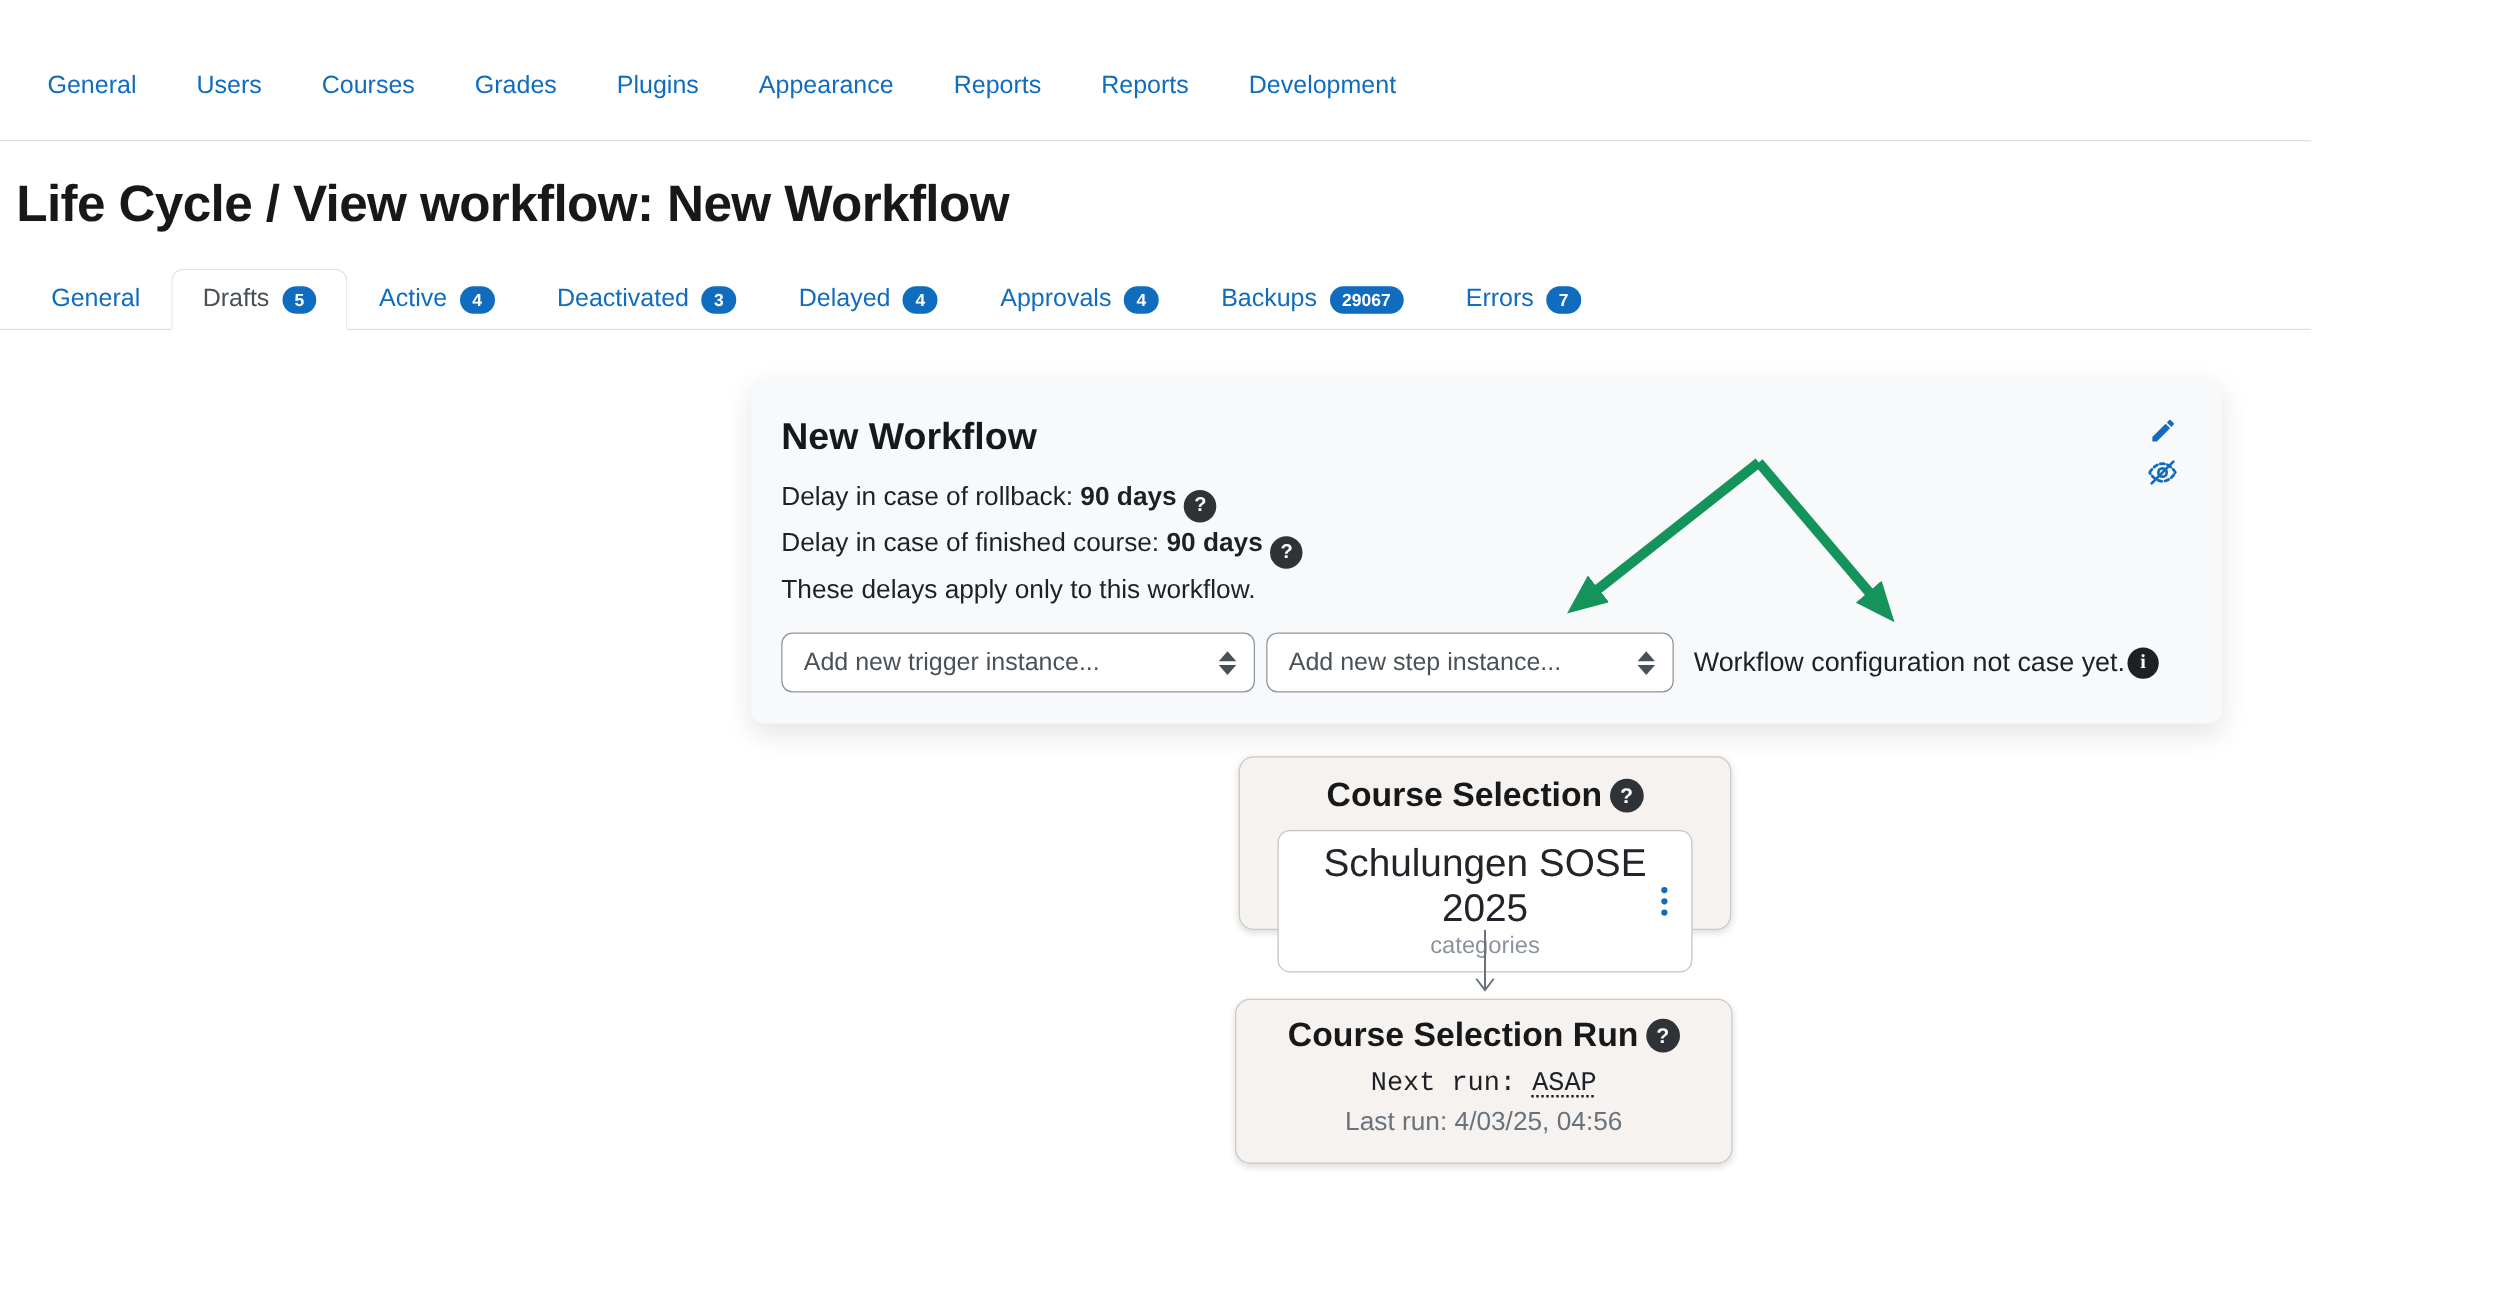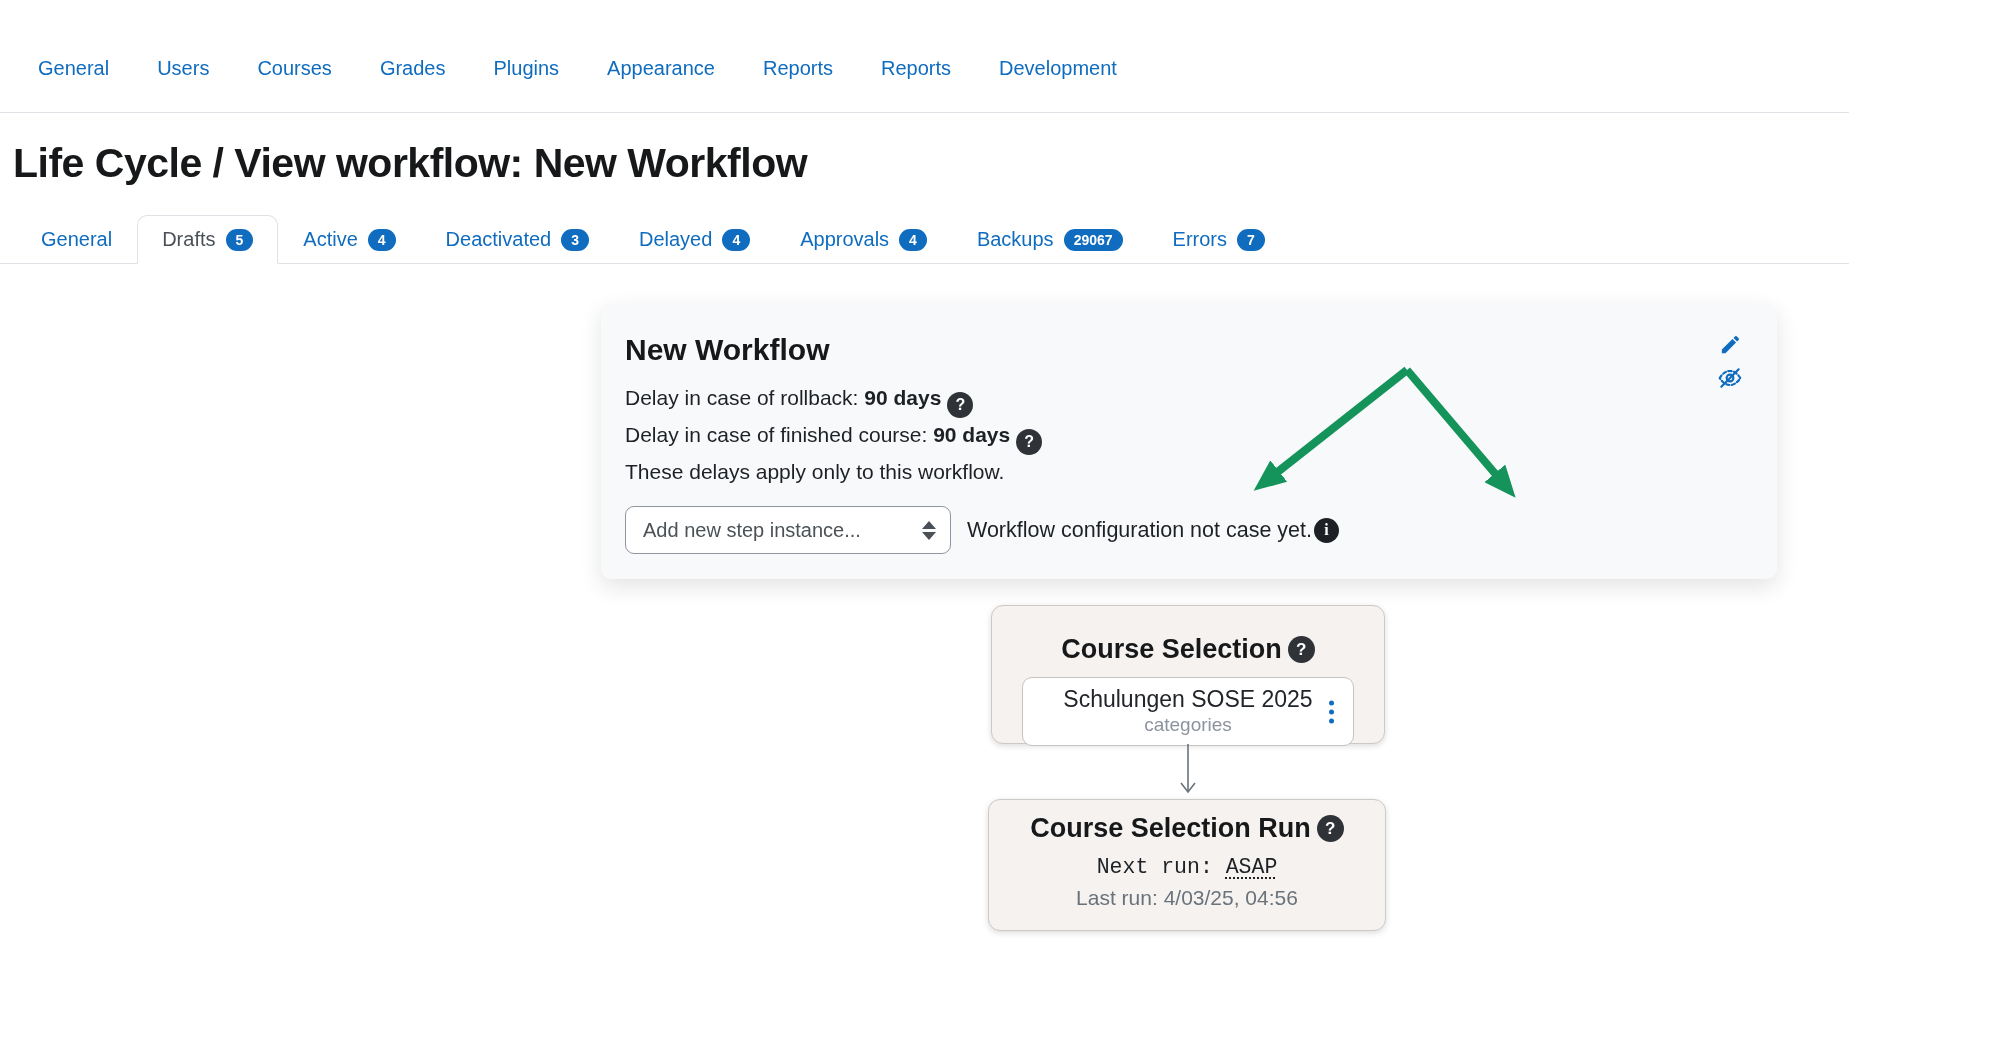--- a/index.html
+++ b/index.html
@@ -54,27 +54,27 @@
   .card-actions{position:absolute;top:30px;right:34px;display:flex;flex-direction:column;
     gap:9px;align-items:center;}
   .icon-btn{cursor:pointer;display:block;line-height:0;}
 
   
   .annotation{position:absolute;left:1230px;top:352px;pointer-events:none;}
 
   
   .node{position:absolute;background:#f5f2ef;border:1px solid #cdc9c5;border-radius:12px;
     box-shadow:0 2px 6px rgba(0,0,0,.14);box-sizing:border-box;text-align:center;}
-  .node1{left:991px;top:605px;width:394px;height:139px;padding-top:28px;}
+  .node1{left:991px;top:605px;width:394px;height:139px;padding-top:15px;}
   .node2{left:988px;top:799px;width:398px;height:132px;padding-top:13px;}
   .node-title{display:inline-flex;align-items:center;font-size:27px;font-weight:700;color:#16181a;}
   .node-title .qicon{width:27px;height:27px;font-size:17px;vertical-align:-4px;}
   .instance{margin:12px auto 0;width:330px;background:#fff;border:1px solid #c6c3c0;
     border-radius:10px;position:relative;padding:8px 0 9px;cursor:pointer;}
-  .instance-name{font-size:23px;color:#212529;}
+  .instance-name{font-size:31px;color:#212529;}
   .instance-type{font-size:19px;color:#8d939e;margin-top:1px;text-align:center;}
   .kebab{position:absolute;right:16px;top:50%;transform:translateY(-50%);
     display:flex;flex-direction:column;gap:4px;cursor:pointer;padding:3px;}
   .kebab i{width:5px;height:5px;border-radius:50%;background:#0f6cbf;display:block;}
   .next-run{font-size:21.5px;color:#1d2125;margin-top:11px;font-family:Liberation Mono, monospace;}
   .next-run .asap{text-decoration:underline dotted 2px;text-underline-offset:4px;cursor:help;}
   .last-run{font-size:21px;color:#6a737b;margin-top:7px;}
 
   .connector{position:absolute;left:1177px;top:744px;pointer-events:none;}
 </style>
@@ -153,20 +153,27 @@
       <span>Delay in case of rollback:</span>
       <b>90 days</b><span class="qicon">?</span>
     </p>
     <p class="wf-line">
       <span>Delay in case of finished course:</span>
       <b>90 days</b><span class="qicon">?</span>
     </p>
     <p class="wf-line">These delays apply only to this workflow.</p>
 
     <div class="controls">
+      <div class="select select-trigger">
+        <span>Add new trigger instance...</span>
+        <span class="updown">
+            <i class="up"></i>
+            <i class="down"></i>
+          </span>
+      </div>
       <div class="select select-step">
         <span>Add new step instance...</span>
         <span class="updown">
             <i class="up"></i>
             <i class="down"></i>
           </span>
       </div>
       <div class="invalid">
         <span>Workflow configuration not case yet.</span>
         <span class="iicon">i</span>

